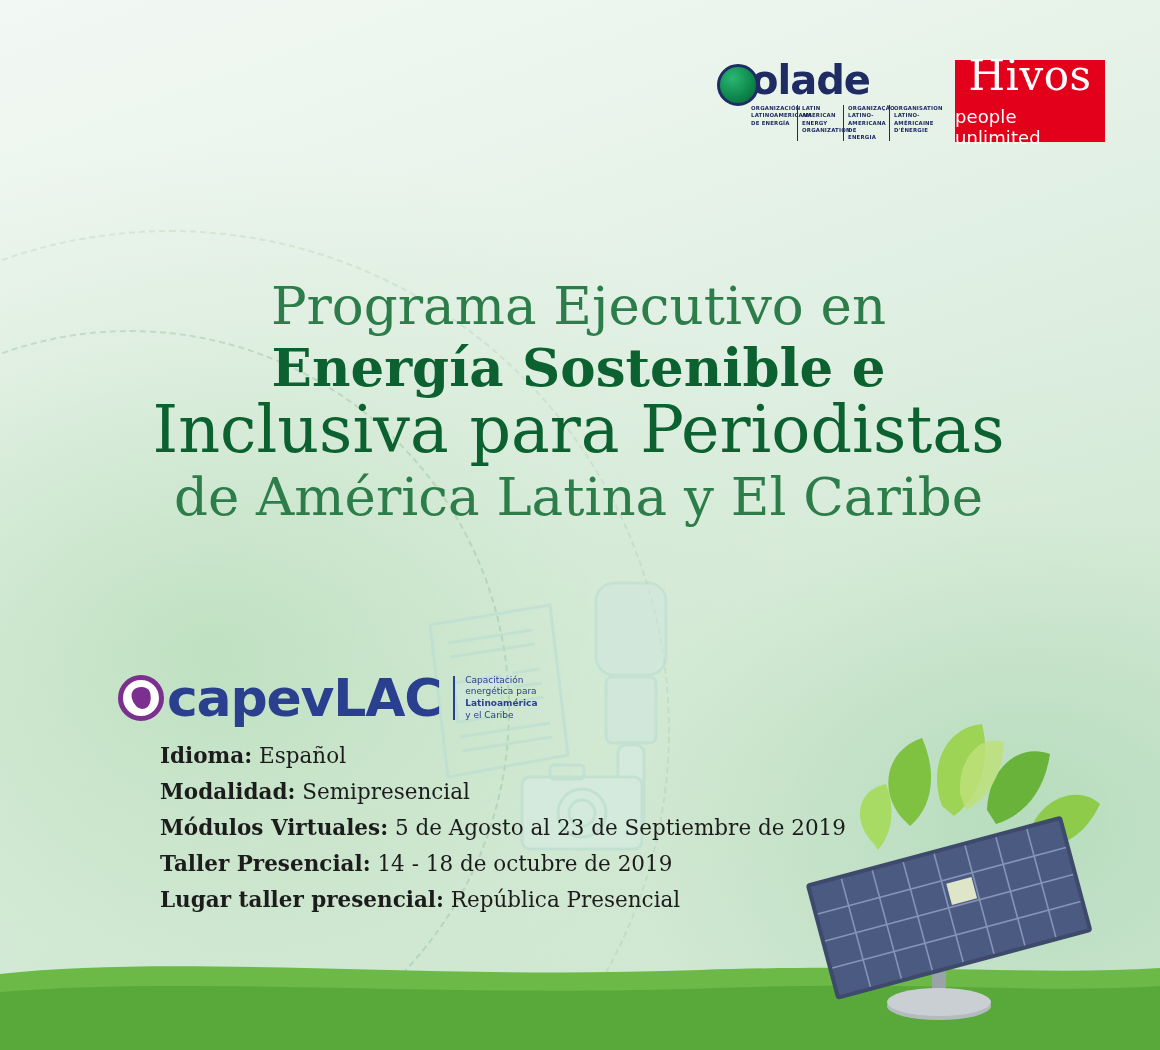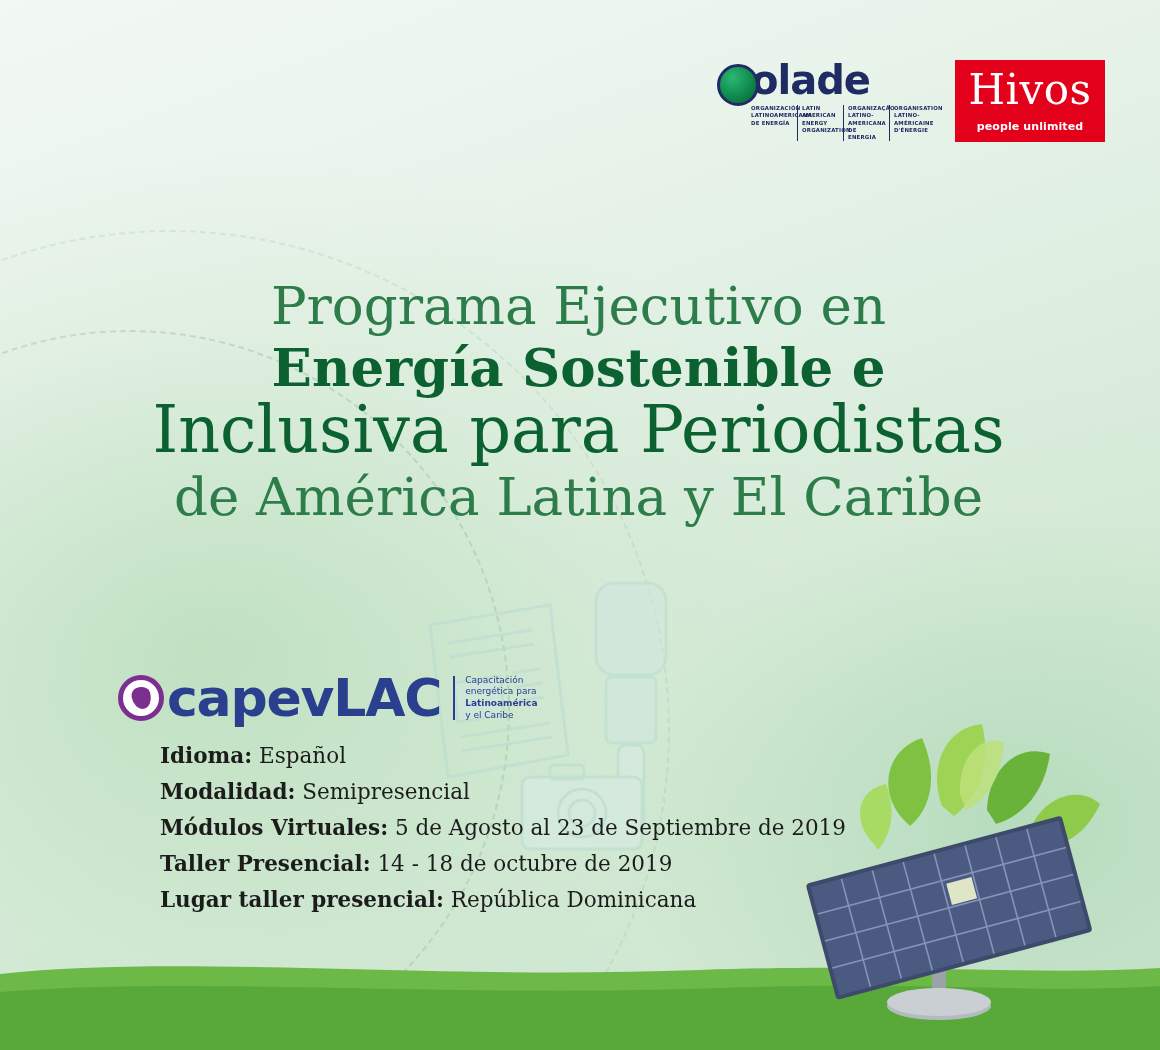--- a/index.html
+++ b/index.html
@@ -103,22 +103,22 @@
   }
   .hivos-word {
     font-family: "DejaVu Serif", serif;
     font-size: 42px;
     line-height: 1;
     font-weight: normal;
     letter-spacing: 0.5px;
   }
   .hivos-tag {
     font-family: "DejaVu Sans", sans-serif;
-    font-size: 11px;
-    font-weight: bold;
+    font-size: 18px;
+    font-weight: normal;
     margin-top: 9px;
     letter-spacing: 0.1px;
   }
 
   
   .title-block {
     position: absolute;
     top: 278px;
     width: 1157px;
     text-align: center;
@@ -286,21 +286,21 @@
     <div class="row">
       <span class="lbl">Módulos Virtuales:</span>
       <span class="val">5 de Agosto al 23 de Septiembre de 2019</span>
     </div>
     <div class="row">
       <span class="lbl">Taller Presencial:</span>
       <span class="val">14 - 18 de octubre de 2019</span>
     </div>
     <div class="row">
       <span class="lbl">Lugar taller presencial:</span>
-      <span class="val">República Dominicana</span>
+      <span class="val">República Presencial</span>
     </div>
   </div>
 
   <svg class="solar" viewBox="0 0 330 330">
 
     <g>
       <path d="M120 120 C 96 92, 104 52, 140 40 C 156 76, 150 110, 128 128 Z" fill="#7fc241"></path>
       <path d="M160 108 C 146 70, 162 30, 200 26 C 210 66, 196 100, 172 118 Z" fill="#9ed455"></path>
       <path d="M205 112 C 206 72, 236 44, 268 56 C 262 96, 240 118, 214 126 Z" fill="#6ab33a"></path>
       <path d="M248 132 C 260 100, 296 86, 318 106 C 302 140, 276 152, 252 148 Z" fill="#8ecb4a"></path>

